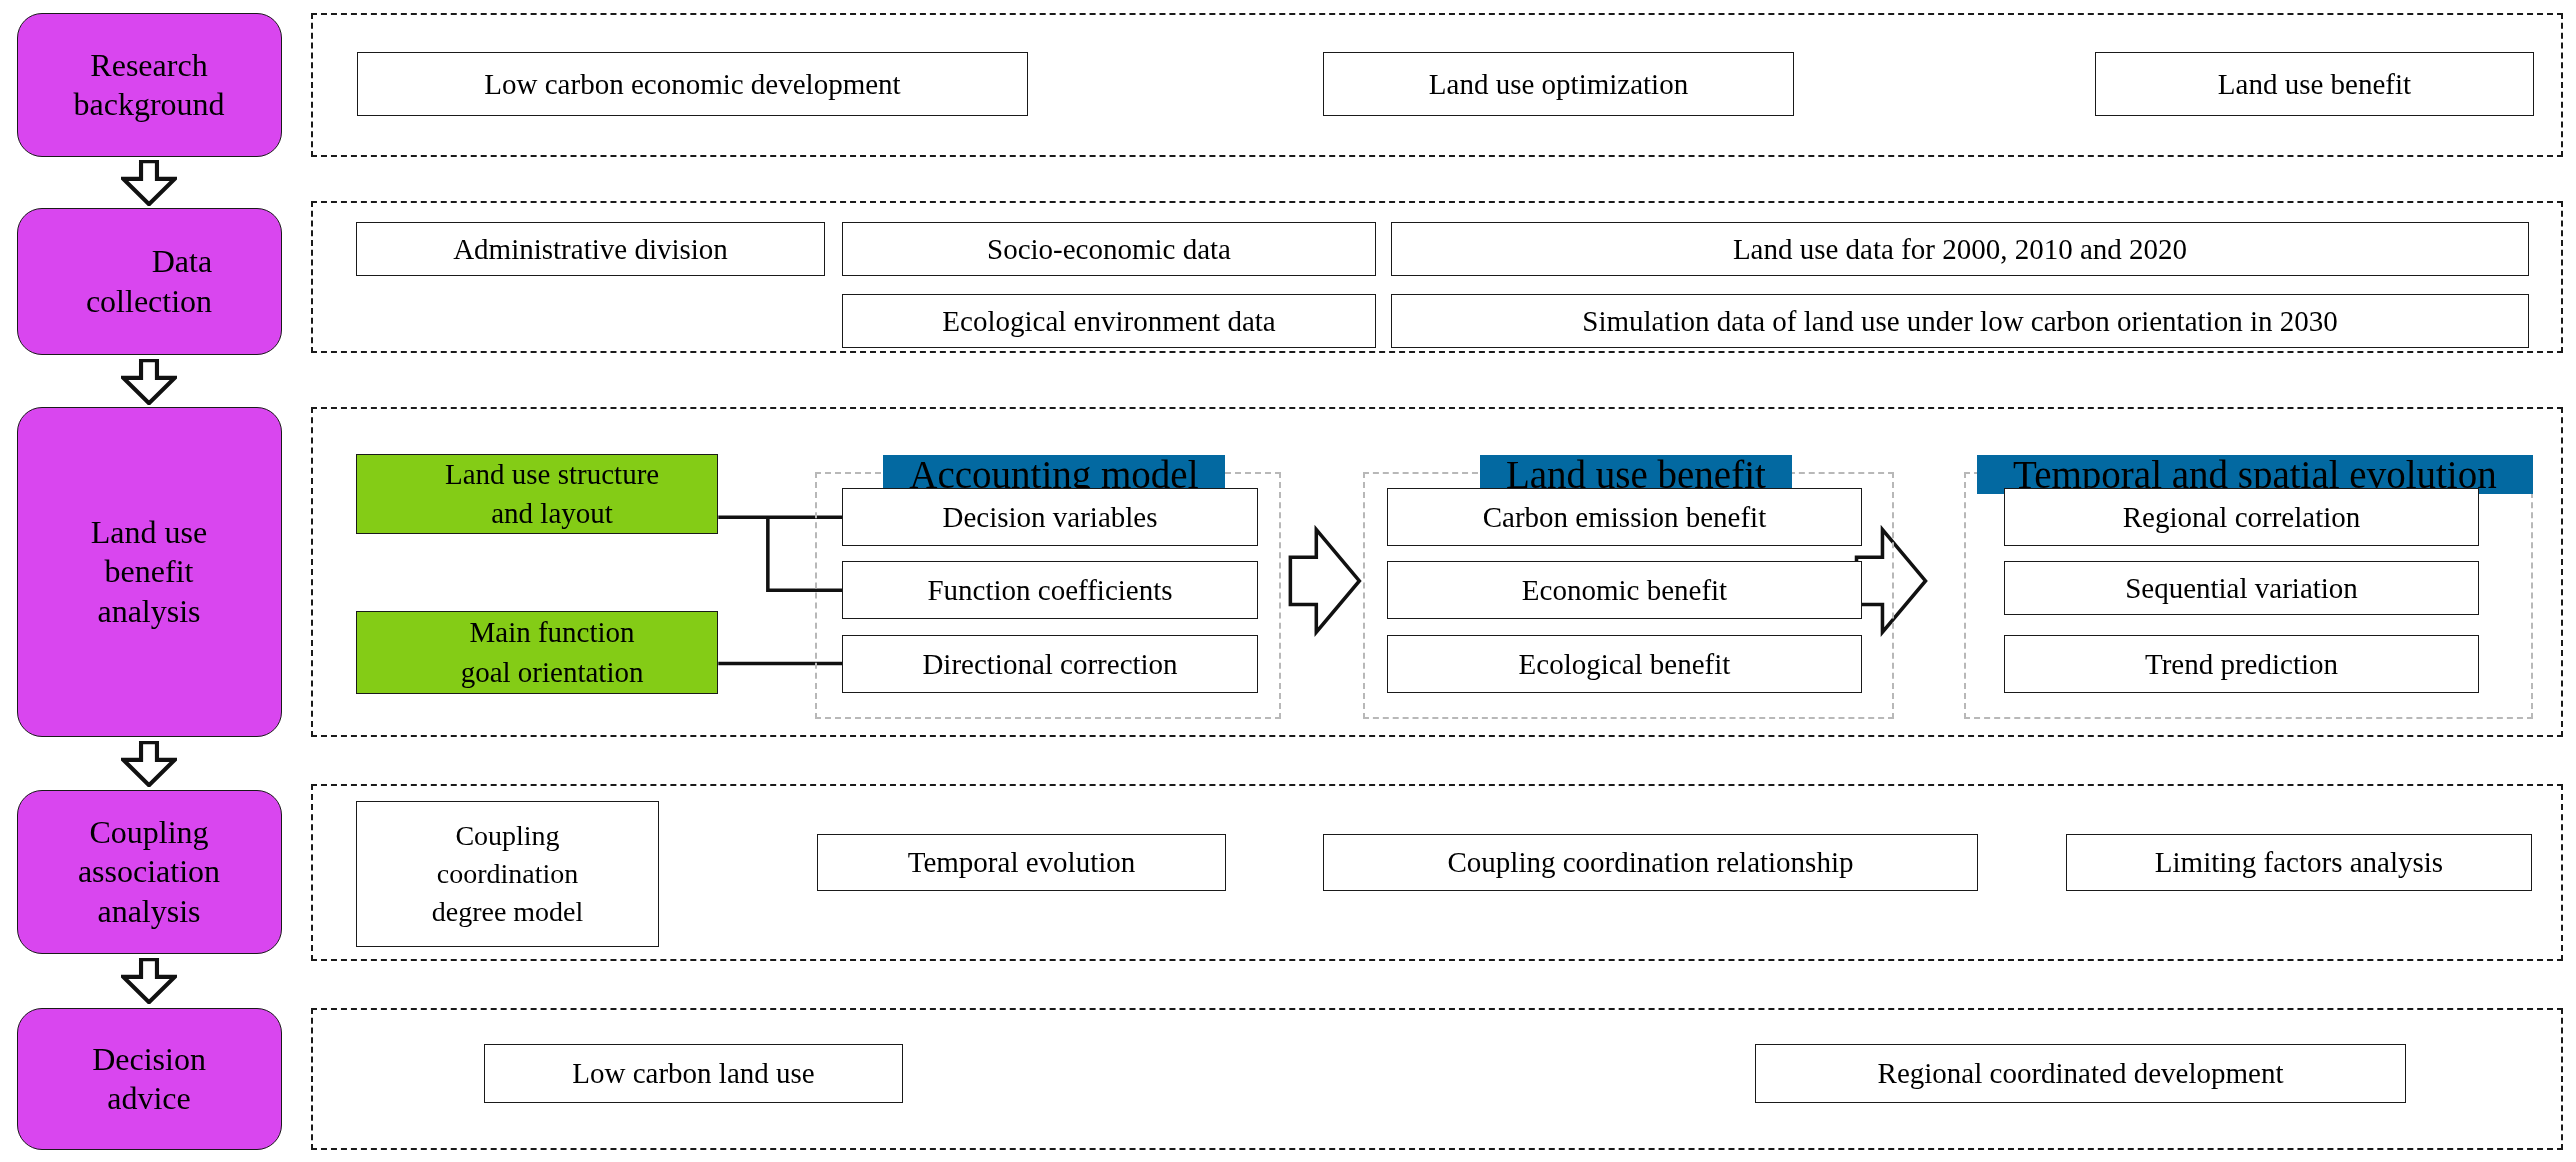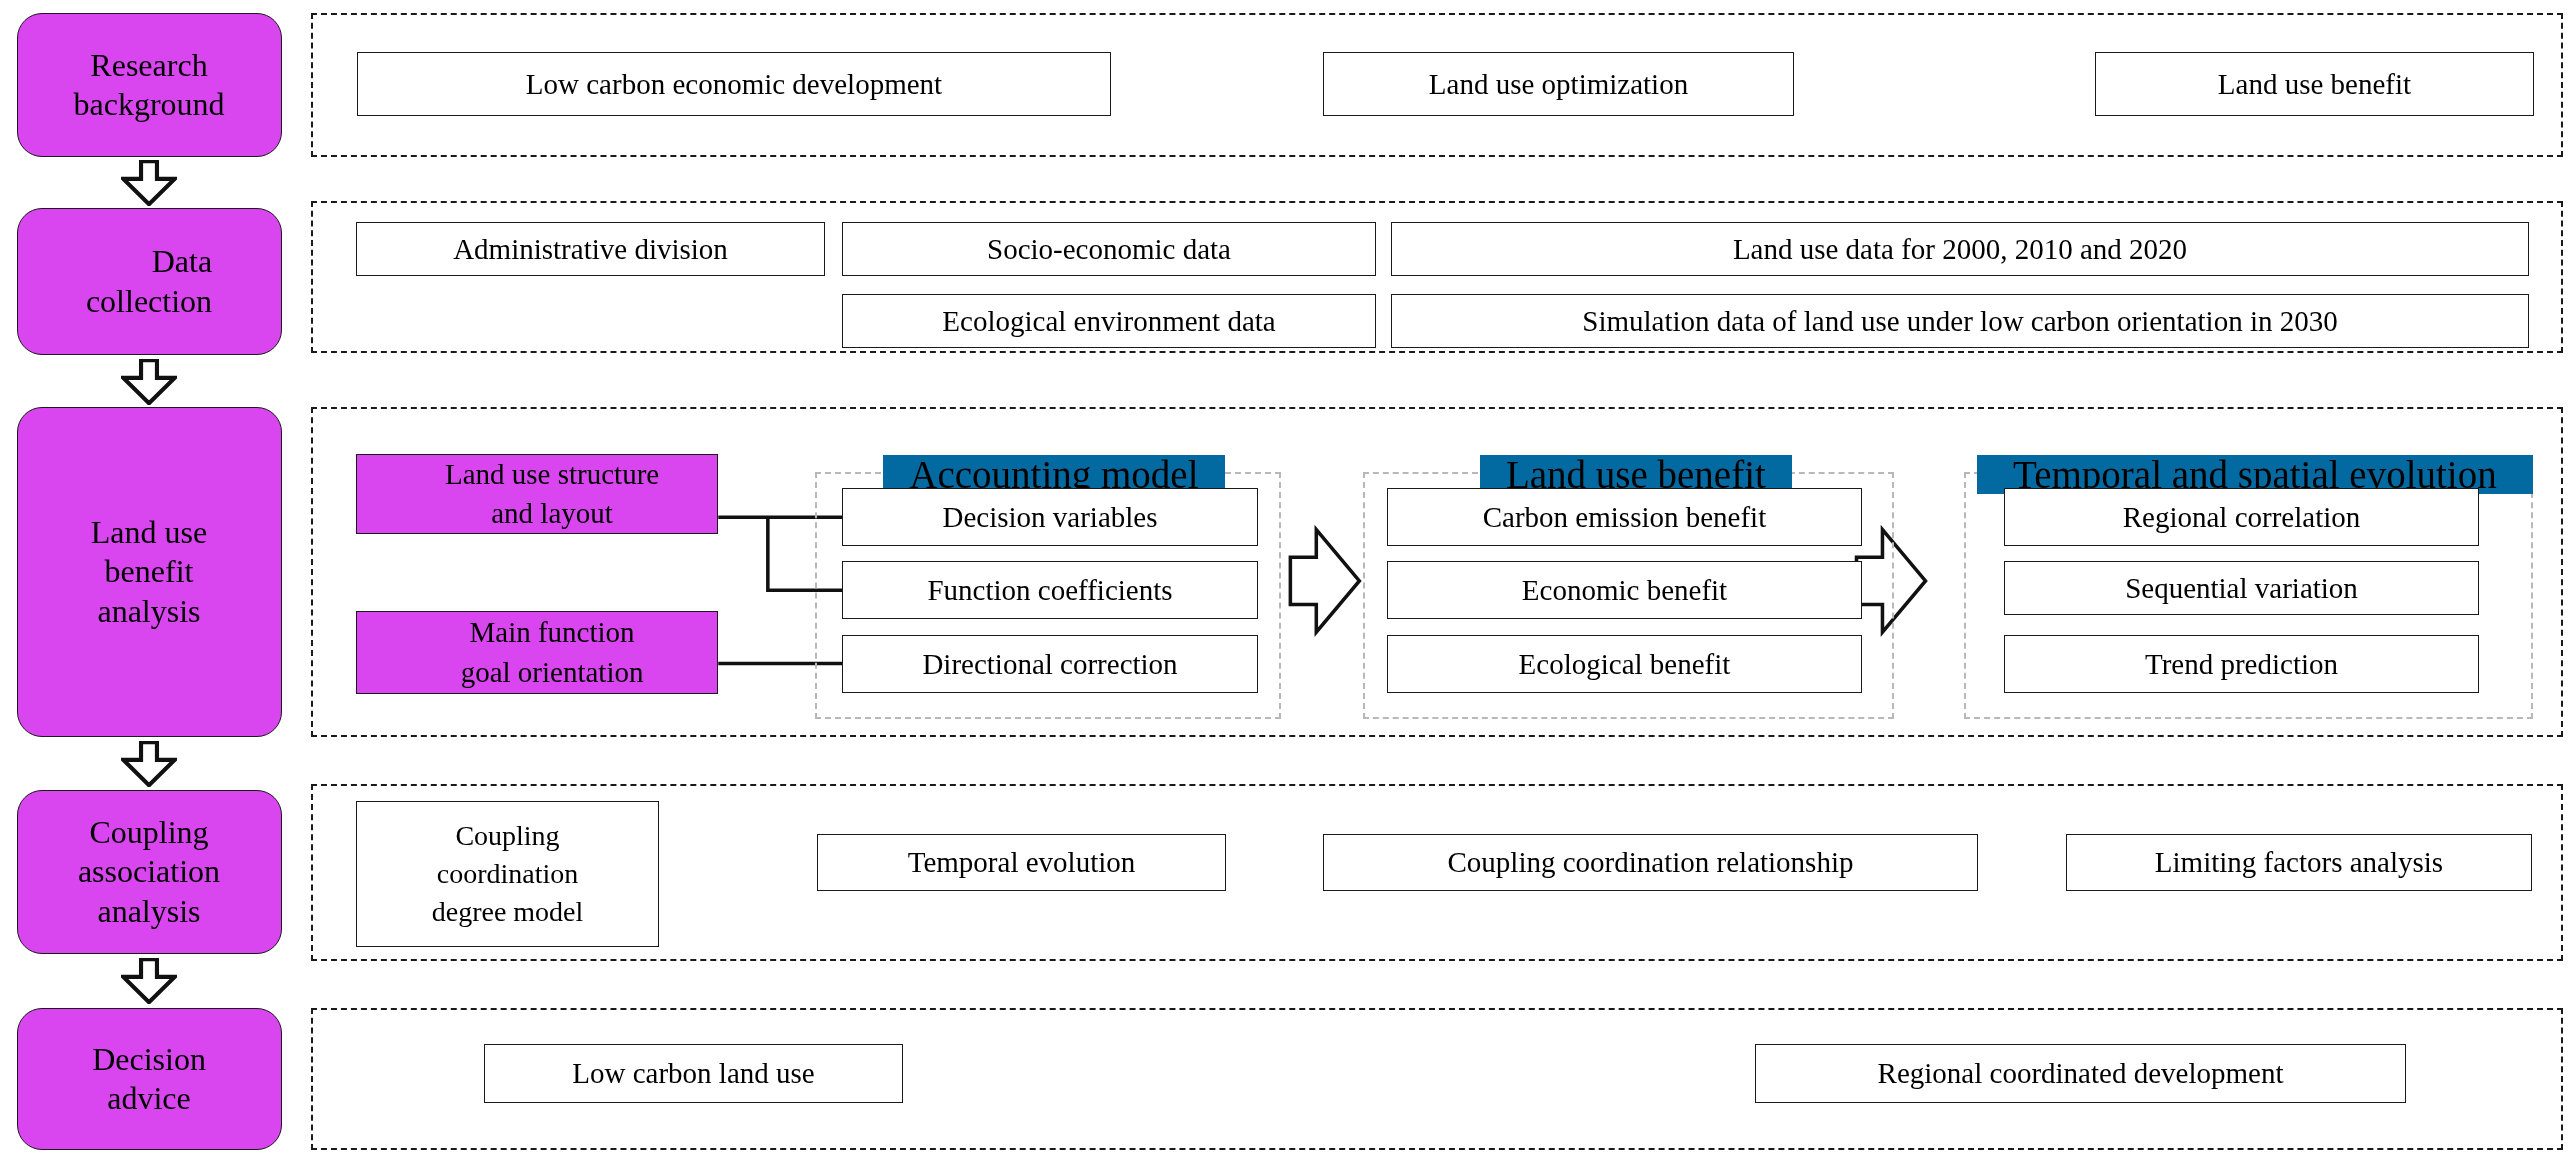--- a/index.html
+++ b/index.html
@@ -37,21 +37,21 @@
     position:absolute;
     border:1.8px solid #1a1a1a;
     background:#fff;
     display:flex;align-items:center;justify-content:center;
     text-align:center;
     font-size:29px;
     line-height:1.2;
     box-sizing:border-box;
     padding:0 5.9px;
   }
-  .box.gray{background:#d946ef;padding-left:36px;}
+  .box.gray{background:#84cc16;padding-left:36px;}
   .box.multiline{line-height:1.35;}
 
   
   .group{
     position:absolute;
     border:2.4px dashed #b8b8b8;
     background:transparent;
     box-sizing:border-box;
   }
   .group-title{
@@ -107,21 +107,21 @@
       <polygon points="34,2 61,2 61,32 91,32 47.5,75 4,32 34,32" fill="#ffffff" stroke="#111" stroke-width="7"></polygon>
     </svg>
   </div>
 
   <div class="stage" style="left:16.5px;top:1008px;width:265px;height:142px;">
     <span>Decision<br>advice</span>
   </div>
 
   <div class="section" style="left:311px;top:13px;width:2252px;height:144px;">
   </div>
-  <div class="box" style="left:357px;top:52px;width:754px;height:64px;">
+  <div class="box" style="left:357px;top:52px;width:671px;height:64px;">
     <span>Low carbon economic development</span>
   </div>
   <div class="box" style="left:1323px;top:52px;width:471px;height:64px;">
     <span>Land use optimization</span>
   </div>
   <div class="box" style="left:2095px;top:52px;width:439px;height:64px;">
     <span>Land use benefit</span>
   </div>
 
   <div class="section" style="left:311px;top:201px;width:2252px;height:152px;">

